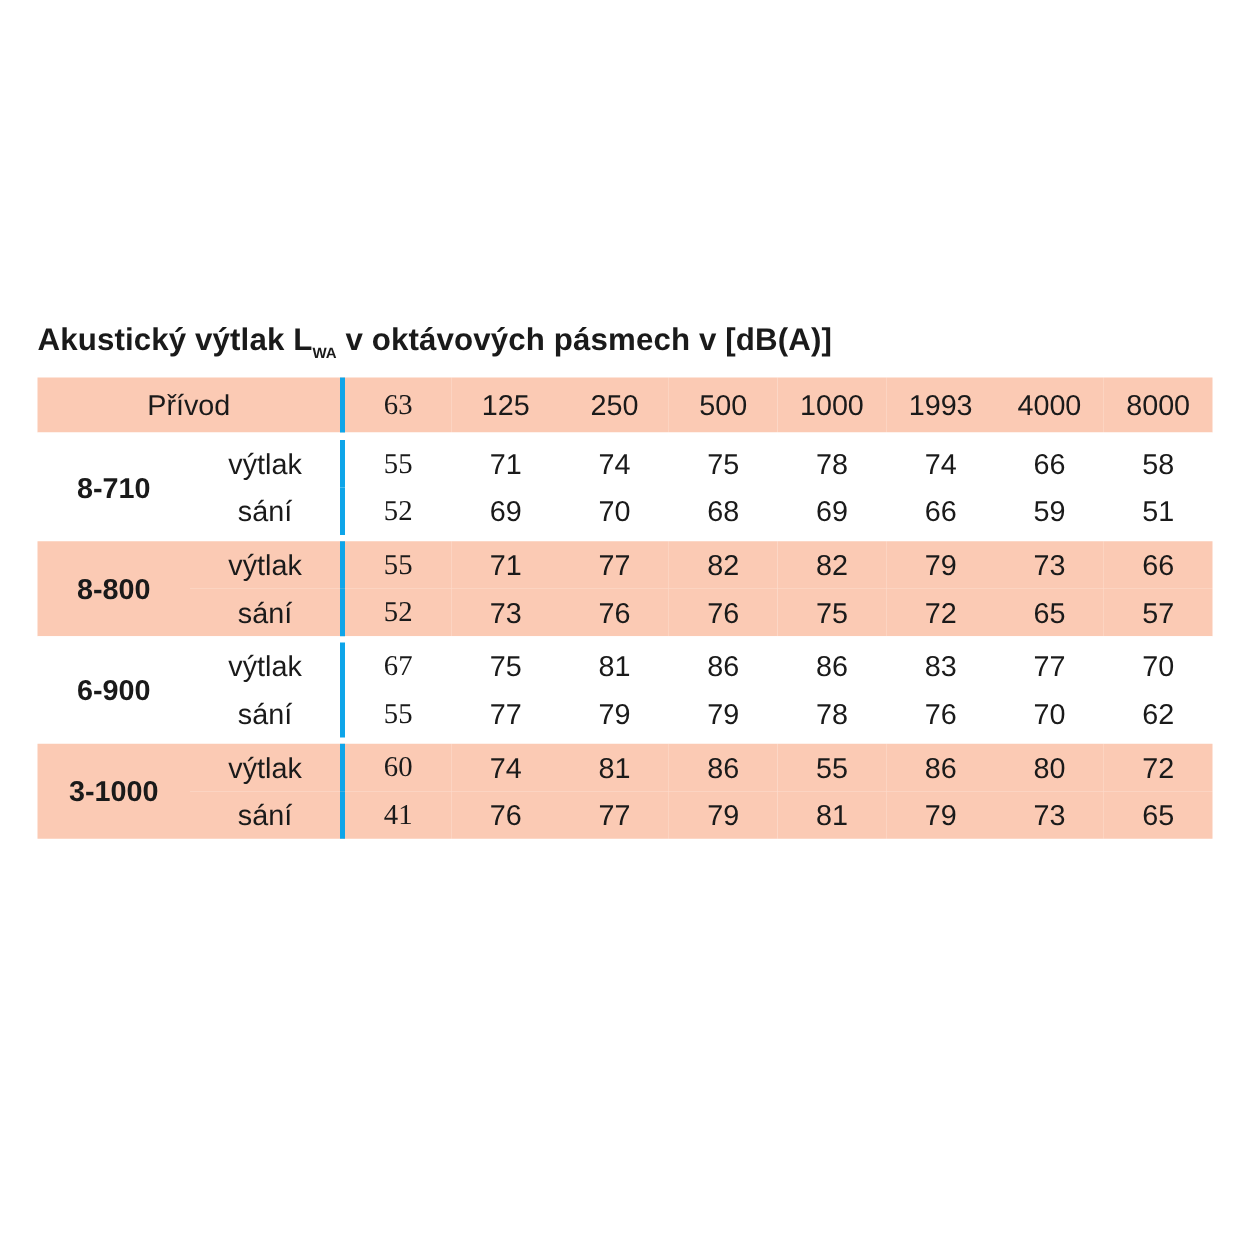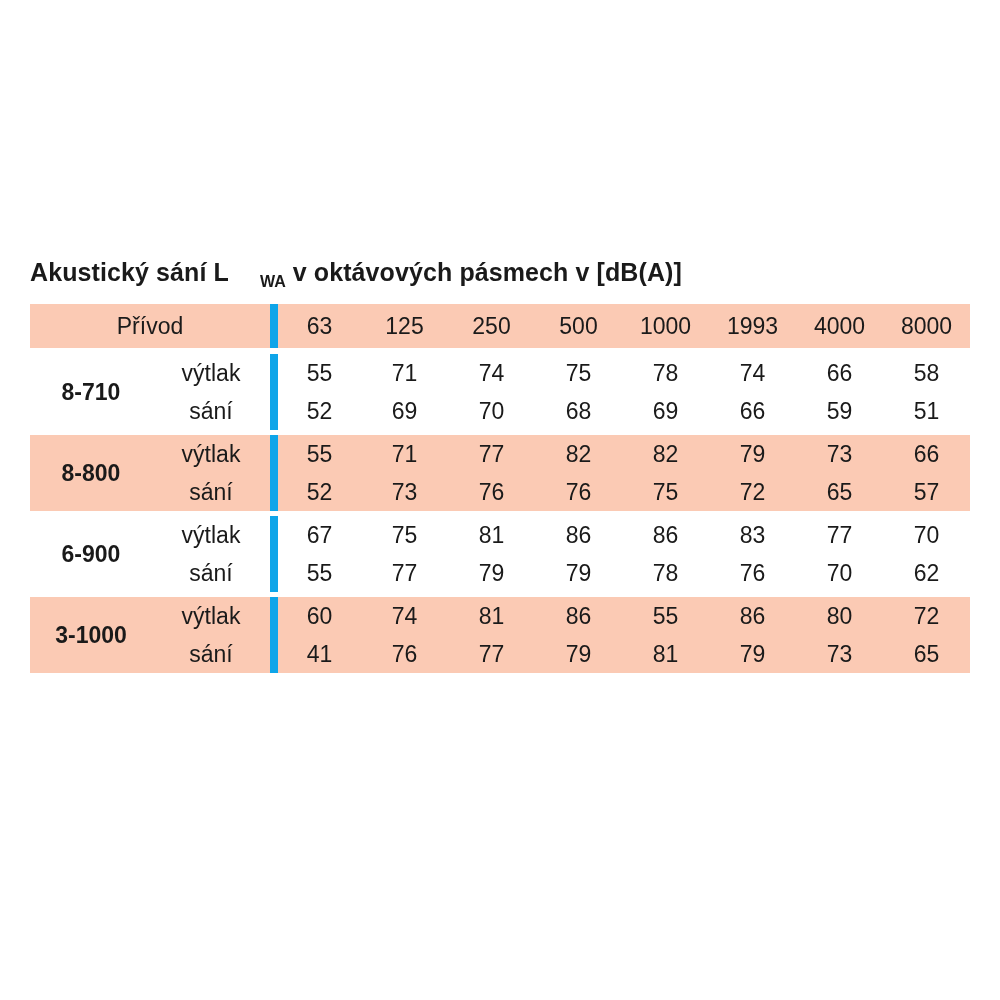--- a/index.html
+++ b/index.html
@@ -27,25 +27,24 @@
 
   .title {
     font-size: 25px;
     font-weight: bold;
     color: #1a1a1a;
     letter-spacing: 0.1px;
     margin-bottom: 13px;
     white-space: nowrap;
   }
   .title .sub {
-    font-size: 16px;
+    font-size: 12px;
     font-weight: bold;
     vertical-align: sub;
     letter-spacing: 0;
-    margin-left: 31px;
   }
 
   table.acoustic {
     border-collapse: collapse;
     border-spacing: 0;
     table-layout: fixed;
     width: 940px;
   }
 
   table.acoustic td {
@@ -65,21 +64,22 @@
 
   
   .tint { background: #fbcab4; }
   .plain { background: #ffffff; }
 
   
   td.freq {
     border-left: 4px solid #ffffff;
   }
   td.freq.first {
-    border-left: 8px solid #0ea5e9;
+    border-left: 4px solid #0ea5e9;
+    font-family: Liberation Serif, serif;
   }
 
   td.model {
     text-align: center;
     font-size: 23px;
     font-weight: bold;
   }
   td.dir {
     text-align: left;
     padding-left: 14px;
@@ -94,21 +94,21 @@
 
   
   tr.header td { height: 44px; }
 </style>
 </head>
 <body>
 
 <div class="page">
   <div class="content">
 
-    <div class="title"><span>Akustický sání L</span><span class="sub">WA</span><span> v oktávových pásmech v [dB(A)]</span></div>
+    <div class="title"><span>Akustický výtlak L</span><span class="sub">WA</span><span> v oktávových pásmech v [dB(A)]</span></div>
 
     <table class="acoustic">
       <colgroup>
         <col class="c-model">
         <col class="c-dir">
         <col class="c-freq">
           <col class="c-freq">
           <col class="c-freq">
           <col class="c-freq">
         <col class="c-freq">

